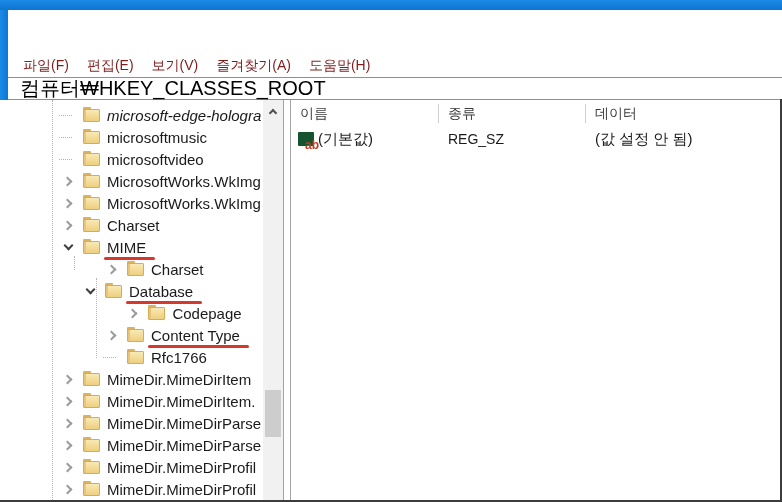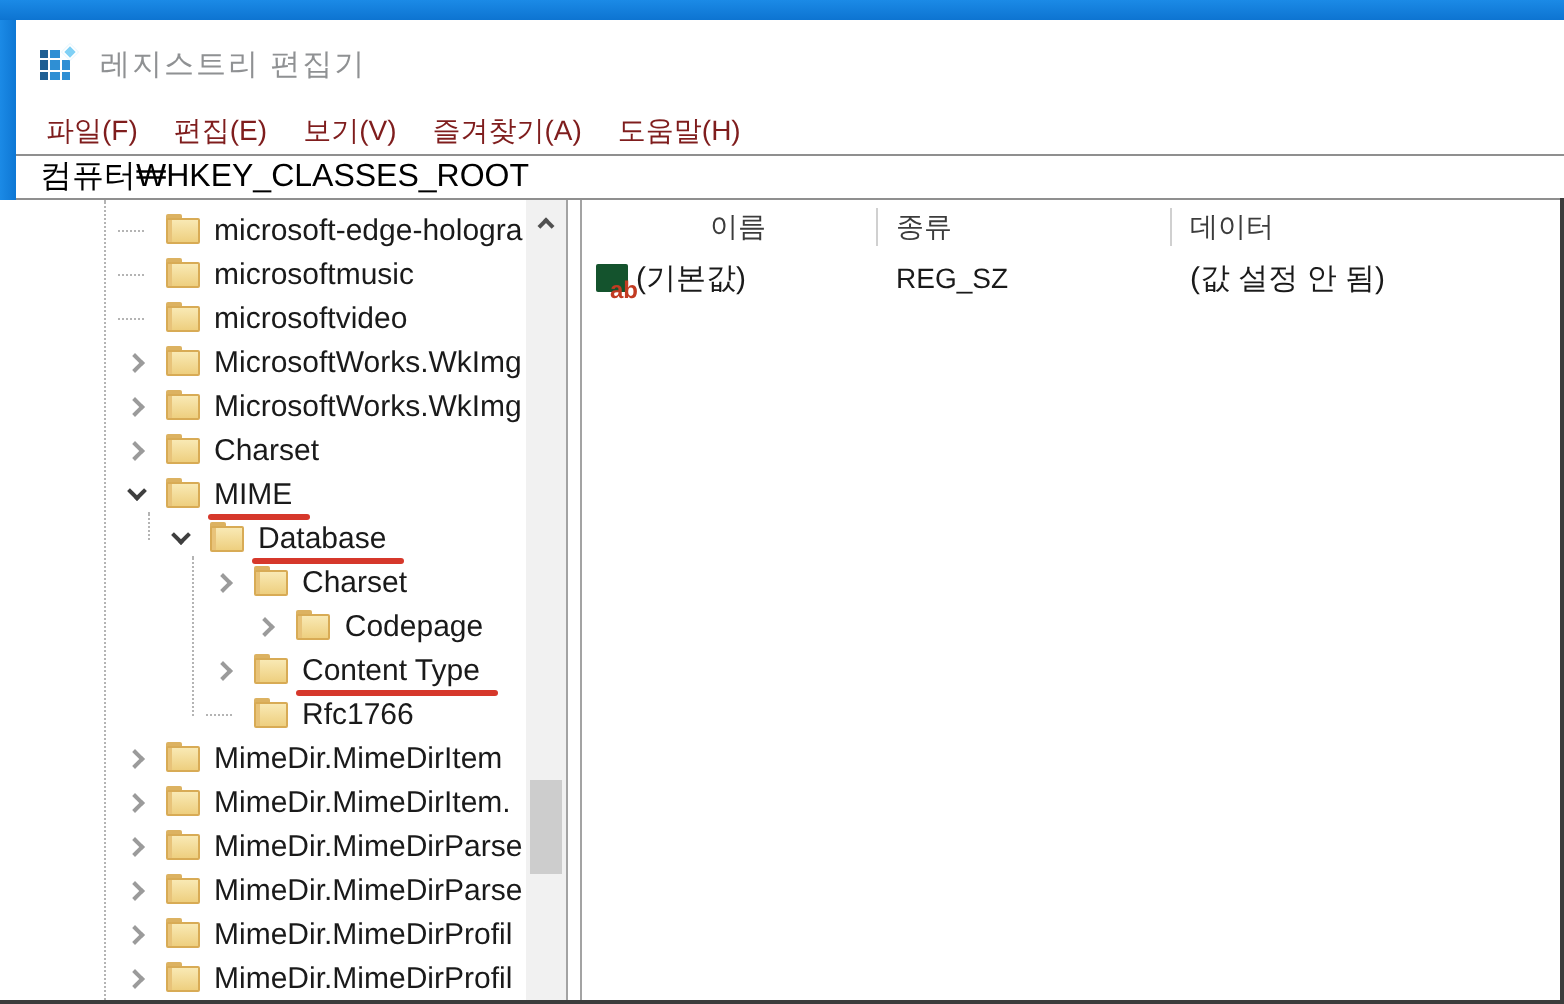--- a/index.html
+++ b/index.html
@@ -31,21 +31,21 @@
 
   
   .menubar { position:absolute; left:8px; top:54px; right:0; height:23px; background:#fff;
              display:flex; align-items:center; padding-left:6px; font-size:14px; color:#7f1d1d; }
   .menu-item { padding:2px 9px; white-space:nowrap; }
 
   
   .addressbar { position:absolute; left:8px; top:77px; right:0; height:23px; background:#fff;
                 border-top:1px solid #8f8f8f; border-bottom:1px solid #8f8f8f;
                 display:flex; align-items:center; padding-left:12px;
-                font-size:16px; color:#000; }
+                font-size:20px; color:#000; }
 
   
   .main { position:absolute; left:0; top:100px; width:782px; height:400px; background:#fff; }
 
   
   .tree { position:absolute; left:8px; top:0; width:255px; height:400px; overflow:hidden; background:#fff; }
   .tree-body { position:absolute; left:0; top:4px; right:0; }
   .guide { position:absolute; border-left:1px dotted #b4b4b4; width:0; }
   .guide-root { left:44px; top:0; height:400px; }
   .guide-mime { left:66px; top:156px; height:14px; }
@@ -76,21 +76,21 @@
   .sb-thumb { position:absolute; left:2px; top:290px; width:16px; height:47px; background:#cdcdcd; }
 
   
   .splitter { position:absolute; left:283px; top:0; width:8px; height:400px; background:#fff;
               border-left:1px solid #a3a3a3; border-right:1px solid #a3a3a3; }
 
   
   .list { position:absolute; left:291px; top:0; right:2px; height:400px; background:#fff; overflow:hidden; }
   .list-header { position:relative; height:27px; display:flex; align-items:center;
                  font-size:14px; color:#3c3c3c; }
-  .col-name { width:147px; padding-left:9px;text-align:center; }
+  .col-name { width:147px; padding-left:9px; }
   .col-type { width:147px; padding-left:10px; }
   .col-data { flex:1; padding-left:10px; }
   .hdr-div { position:absolute; top:4px; height:19px; width:1px; background:#d0d0d0; }
   .hdr-div-1 { left:147px; }
   .hdr-div-2 { left:294px; }
   .list-rows { position:relative; }
   .list-row { height:24px; display:flex; align-items:center; font-size:15px; color:#1a1a1a; }
   .cell-name { width:147px; padding-left:7px; display:flex; align-items:center; }
   .cell-type { width:147px; padding-left:10px; font-size:14px; }
   .cell-data { flex:1; padding-left:10px; }
@@ -98,58 +98,41 @@
              font-weight:bold; font-size:12px; line-height:12px; text-align:center;
              border-radius:1px; margin-right:4px; flex:none; }
 </style>
 </head>
 <body>
 
 <div class="window">
   <div class="border-top"></div>
   <div class="border-left"></div>
 
-  <div class="titlebar">
-    <div class="app-icon">
-      <div class="grid">
-        <i class="c-d"></i>
-          <i class="c-l"></i>
-          <i></i>
-        <i class="c-d"></i>
-          <i class="c-l"></i>
-          <i class="c-l"></i>
-        <i class="c-d"></i>
-          <i class="c-l"></i>
-          <i class="c-l"></i>
-      </div>
-      <div class="spark"></div>
-    </div>
-    <span class="title-text">레지스트리 편집기</span>
-  </div>
 
   <div class="menubar">
       <div class="menu-item">파일(F)</div>
       <div class="menu-item">편집(E)</div>
       <div class="menu-item">보기(V)</div>
       <div class="menu-item">즐겨찾기(A)</div>
       <div class="menu-item">도움말(H)</div>
     </div>
 
   <div class="addressbar">
     <span>컴퓨터₩HKEY_CLASSES_ROOT</span>
   </div>
 
   <div class="main">
 
     <div class="tree">
       <div class="guide guide-root"></div>
       <div class="guide guide-mime"></div>
       <div class="guide guide-db"></div>
       <div class="tree-body">
-          <div class="tree-row" style="padding-left: 52px;">
+          <div class="tree-row" style="padding-left: 52px; font-style: italic;">
             <span class="exp-cell">
               <span class="stub"></span>
             </span>
             <span class="folder"></span>
             <span class="tree-label">microsoft-edge-hologra</span>
           </div>
           <div class="tree-row" style="padding-left: 52px;">
             <span class="exp-cell">
               <span class="stub"></span>
             </span>
@@ -184,33 +167,33 @@
             <span class="folder"></span>
             <span class="tree-label">Charset</span>
           </div>
           <div class="tree-row" style="padding-left: 52px;">
             <span class="exp-cell">
               <span class="chev down"></span>
             </span>
             <span class="folder"></span>
             <span class="tree-label underlined">MIME</span>
           </div>
+          <div class="tree-row" style="padding-left: 96px;">
+            <span class="exp-cell">
+              <span class="chev right"></span>
+            </span>
+            <span class="folder"></span>
+            <span class="tree-label">Charset</span>
+          </div>
           <div class="tree-row" style="padding-left: 74px;">
             <span class="exp-cell">
               <span class="chev down"></span>
             </span>
             <span class="folder"></span>
             <span class="tree-label underlined">Database</span>
-          </div>
-          <div class="tree-row" style="padding-left: 96px;">
-            <span class="exp-cell">
-              <span class="chev right"></span>
-            </span>
-            <span class="folder"></span>
-            <span class="tree-label">Charset</span>
           </div>
           <div class="tree-row" style="padding-left: 96px; justify-content: center;">
             <span class="exp-cell">
               <span class="chev right"></span>
             </span>
             <span class="folder"></span>
             <span class="tree-label">Codepage</span>
           </div>
           <div class="tree-row" style="padding-left: 96px;">
             <span class="exp-cell">

